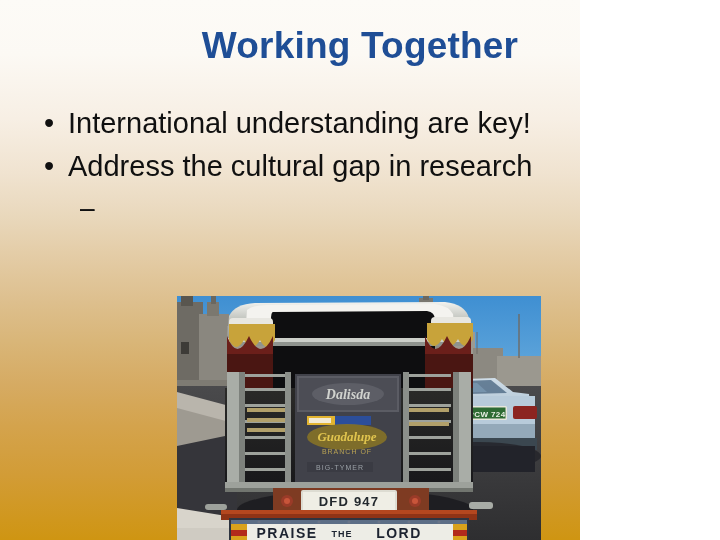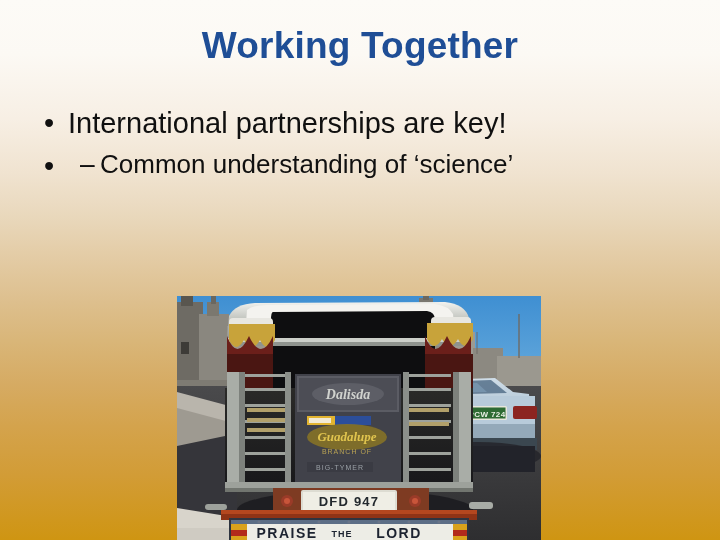--- a/index.html
+++ b/index.html
@@ -2,21 +2,21 @@
 <html><head>
 <meta charset="utf-8">
 <style>
   html, body {
     margin: 0;
     padding: 0;
     background: #ffffff;
   }
   #slide {
     position: relative;
-    width: 720px;
+    width: 580px;
     height: 540px;
     overflow: hidden;
     background: linear-gradient(to bottom,
       #fdfbf7 0%,
       #fcf9f4 10%,
       #f7efe4 22%,
       #f0e3d0 32%,
       #e9d8bc 40%,
       #e3cba4 48%,
       #ddbf8d 56%,
@@ -101,34 +101,34 @@
 <body>
 
 <div id="slide">
 
   <div id="title">Working Together</div>
 
   <div id="body">
 
     <div class="lvl1">
       <span class="marker">•</span>
-      <span>International partnerships are key!</span>
+      <span>International understanding are key!</span>
     </div>
 
     <div class="lvl1">
       <span class="marker">•</span>
+      <span>Address the cultural gap in research</span>
     </div>
 
     <div id="sublist">
       <div class="lvl2">
         <span class="marker">–</span>
       </div>
       <div class="lvl2">
         <span class="marker">–</span>
-        <span>Common understanding of ‘science’</span>
       </div>
     </div>
 
   </div>
 
   <div id="photo">
     <svg width="364" height="244" viewBox="0 0 364 244" xmlns="http://www.w3.org/2000/svg">
       <defs>
         <linearGradient id="skyg" x1="0" y1="0" x2="0" y2="1">
           <stop offset="0%" stop-color="#3F8FD2"></stop>

